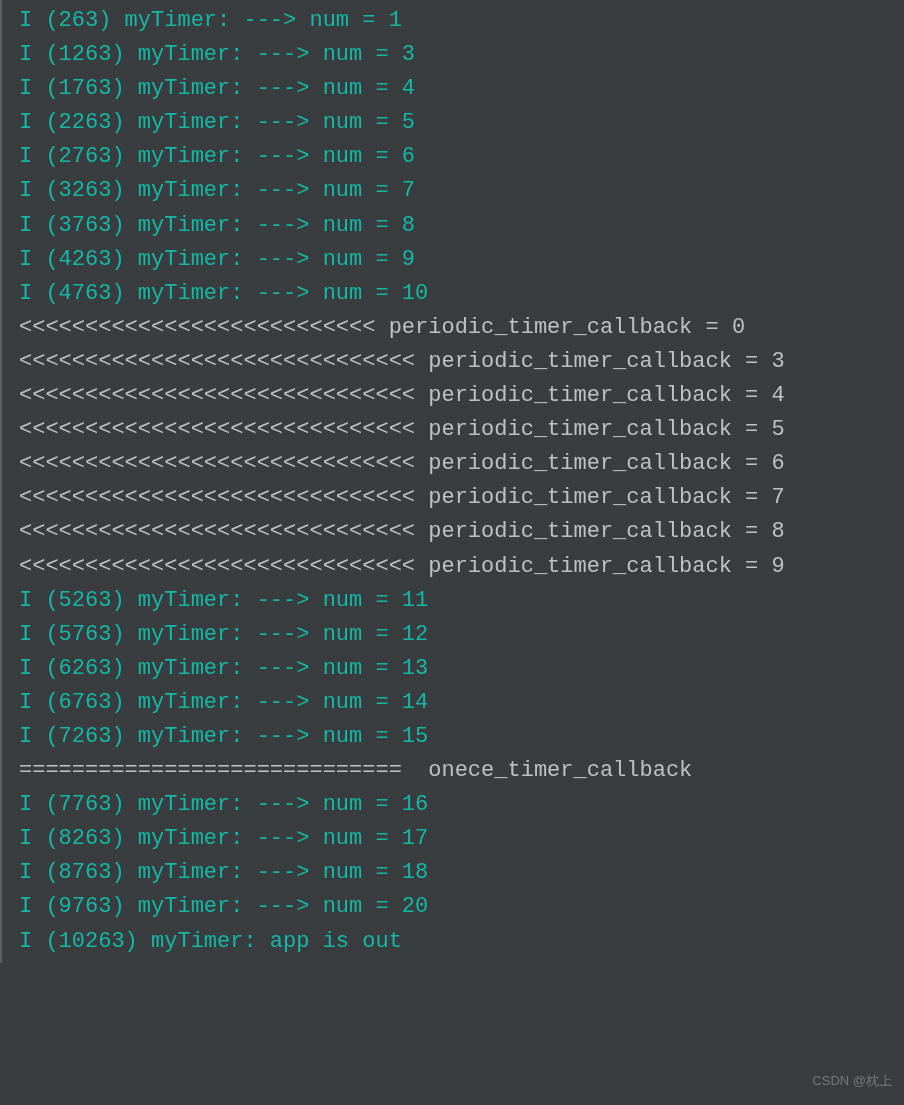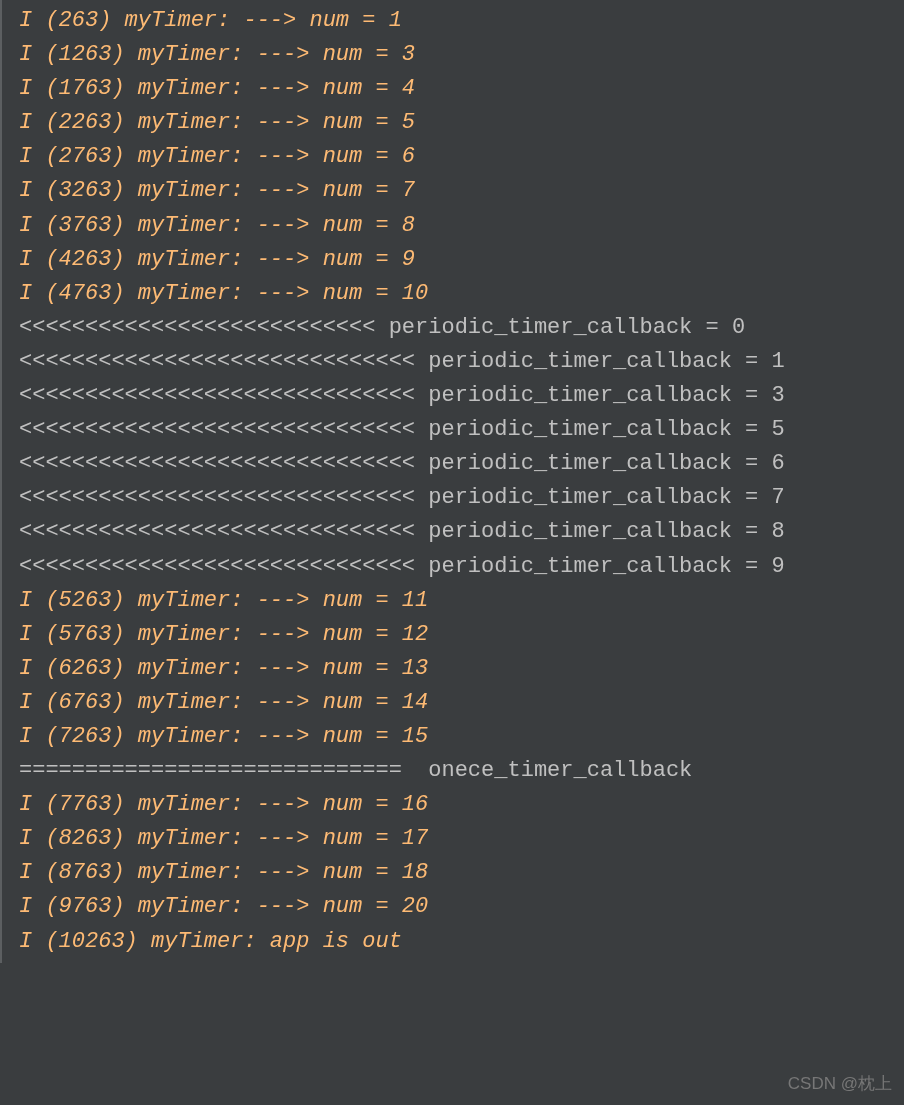--- a/index.html
+++ b/index.html
@@ -15,47 +15,47 @@
     position: relative;
   }
   .terminal {
     padding: 4px 0 4px 3px;
     border-left: 2px solid #5c5f61;
   }
   .line {
     white-space: pre;
     padding-left: 14px;
   }
-  .green { color: #fdba74; font-style: italic; }
+  .green { color: #14b8a6; }
   .gray  { color: #c0c0c0; }
   .watermark {
     position: absolute;
-    bottom: 8px;
+    bottom: 14px;
     right: 12px;
-    font-size: 17px;
+    font-size: 13px;
     color: #777;
     font-family: sans-serif;
   }
 </style>
 </head>
 <body>
 
 <div class="terminal" id="term">
     <div class="line green">I (263) myTimer: ---&gt; num = 1</div>
     <div class="line green">I (1263) myTimer: ---&gt; num = 3</div>
     <div class="line green">I (1763) myTimer: ---&gt; num = 4</div>
     <div class="line green">I (2263) myTimer: ---&gt; num = 5</div>
     <div class="line green">I (2763) myTimer: ---&gt; num = 6</div>
     <div class="line green">I (3263) myTimer: ---&gt; num = 7</div>
     <div class="line green">I (3763) myTimer: ---&gt; num = 8</div>
     <div class="line green">I (4263) myTimer: ---&gt; num = 9</div>
     <div class="line green">I (4763) myTimer: ---&gt; num = 10</div>
     <div class="line gray">&lt;&lt;&lt;&lt;&lt;&lt;&lt;&lt;&lt;&lt;&lt;&lt;&lt;&lt;&lt;&lt;&lt;&lt;&lt;&lt;&lt;&lt;&lt;&lt;&lt;&lt;&lt; periodic_timer_callback = 0</div>
-    <div class="line gray">&lt;&lt;&lt;&lt;&lt;&lt;&lt;&lt;&lt;&lt;&lt;&lt;&lt;&lt;&lt;&lt;&lt;&lt;&lt;&lt;&lt;&lt;&lt;&lt;&lt;&lt;&lt;&lt;&lt;&lt; periodic_timer_callback = 1</div>
     <div class="line gray">&lt;&lt;&lt;&lt;&lt;&lt;&lt;&lt;&lt;&lt;&lt;&lt;&lt;&lt;&lt;&lt;&lt;&lt;&lt;&lt;&lt;&lt;&lt;&lt;&lt;&lt;&lt;&lt;&lt;&lt; periodic_timer_callback = 3</div>
+    <div class="line gray">&lt;&lt;&lt;&lt;&lt;&lt;&lt;&lt;&lt;&lt;&lt;&lt;&lt;&lt;&lt;&lt;&lt;&lt;&lt;&lt;&lt;&lt;&lt;&lt;&lt;&lt;&lt;&lt;&lt;&lt; periodic_timer_callback = 4</div>
     <div class="line gray">&lt;&lt;&lt;&lt;&lt;&lt;&lt;&lt;&lt;&lt;&lt;&lt;&lt;&lt;&lt;&lt;&lt;&lt;&lt;&lt;&lt;&lt;&lt;&lt;&lt;&lt;&lt;&lt;&lt;&lt; periodic_timer_callback = 5</div>
     <div class="line gray">&lt;&lt;&lt;&lt;&lt;&lt;&lt;&lt;&lt;&lt;&lt;&lt;&lt;&lt;&lt;&lt;&lt;&lt;&lt;&lt;&lt;&lt;&lt;&lt;&lt;&lt;&lt;&lt;&lt;&lt; periodic_timer_callback = 6</div>
     <div class="line gray">&lt;&lt;&lt;&lt;&lt;&lt;&lt;&lt;&lt;&lt;&lt;&lt;&lt;&lt;&lt;&lt;&lt;&lt;&lt;&lt;&lt;&lt;&lt;&lt;&lt;&lt;&lt;&lt;&lt;&lt; periodic_timer_callback = 7</div>
     <div class="line gray">&lt;&lt;&lt;&lt;&lt;&lt;&lt;&lt;&lt;&lt;&lt;&lt;&lt;&lt;&lt;&lt;&lt;&lt;&lt;&lt;&lt;&lt;&lt;&lt;&lt;&lt;&lt;&lt;&lt;&lt; periodic_timer_callback = 8</div>
     <div class="line gray">&lt;&lt;&lt;&lt;&lt;&lt;&lt;&lt;&lt;&lt;&lt;&lt;&lt;&lt;&lt;&lt;&lt;&lt;&lt;&lt;&lt;&lt;&lt;&lt;&lt;&lt;&lt;&lt;&lt;&lt; periodic_timer_callback = 9</div>
     <div class="line green">I (5263) myTimer: ---&gt; num = 11</div>
     <div class="line green">I (5763) myTimer: ---&gt; num = 12</div>
     <div class="line green">I (6263) myTimer: ---&gt; num = 13</div>
     <div class="line green">I (6763) myTimer: ---&gt; num = 14</div>
     <div class="line green">I (7263) myTimer: ---&gt; num = 15</div>

